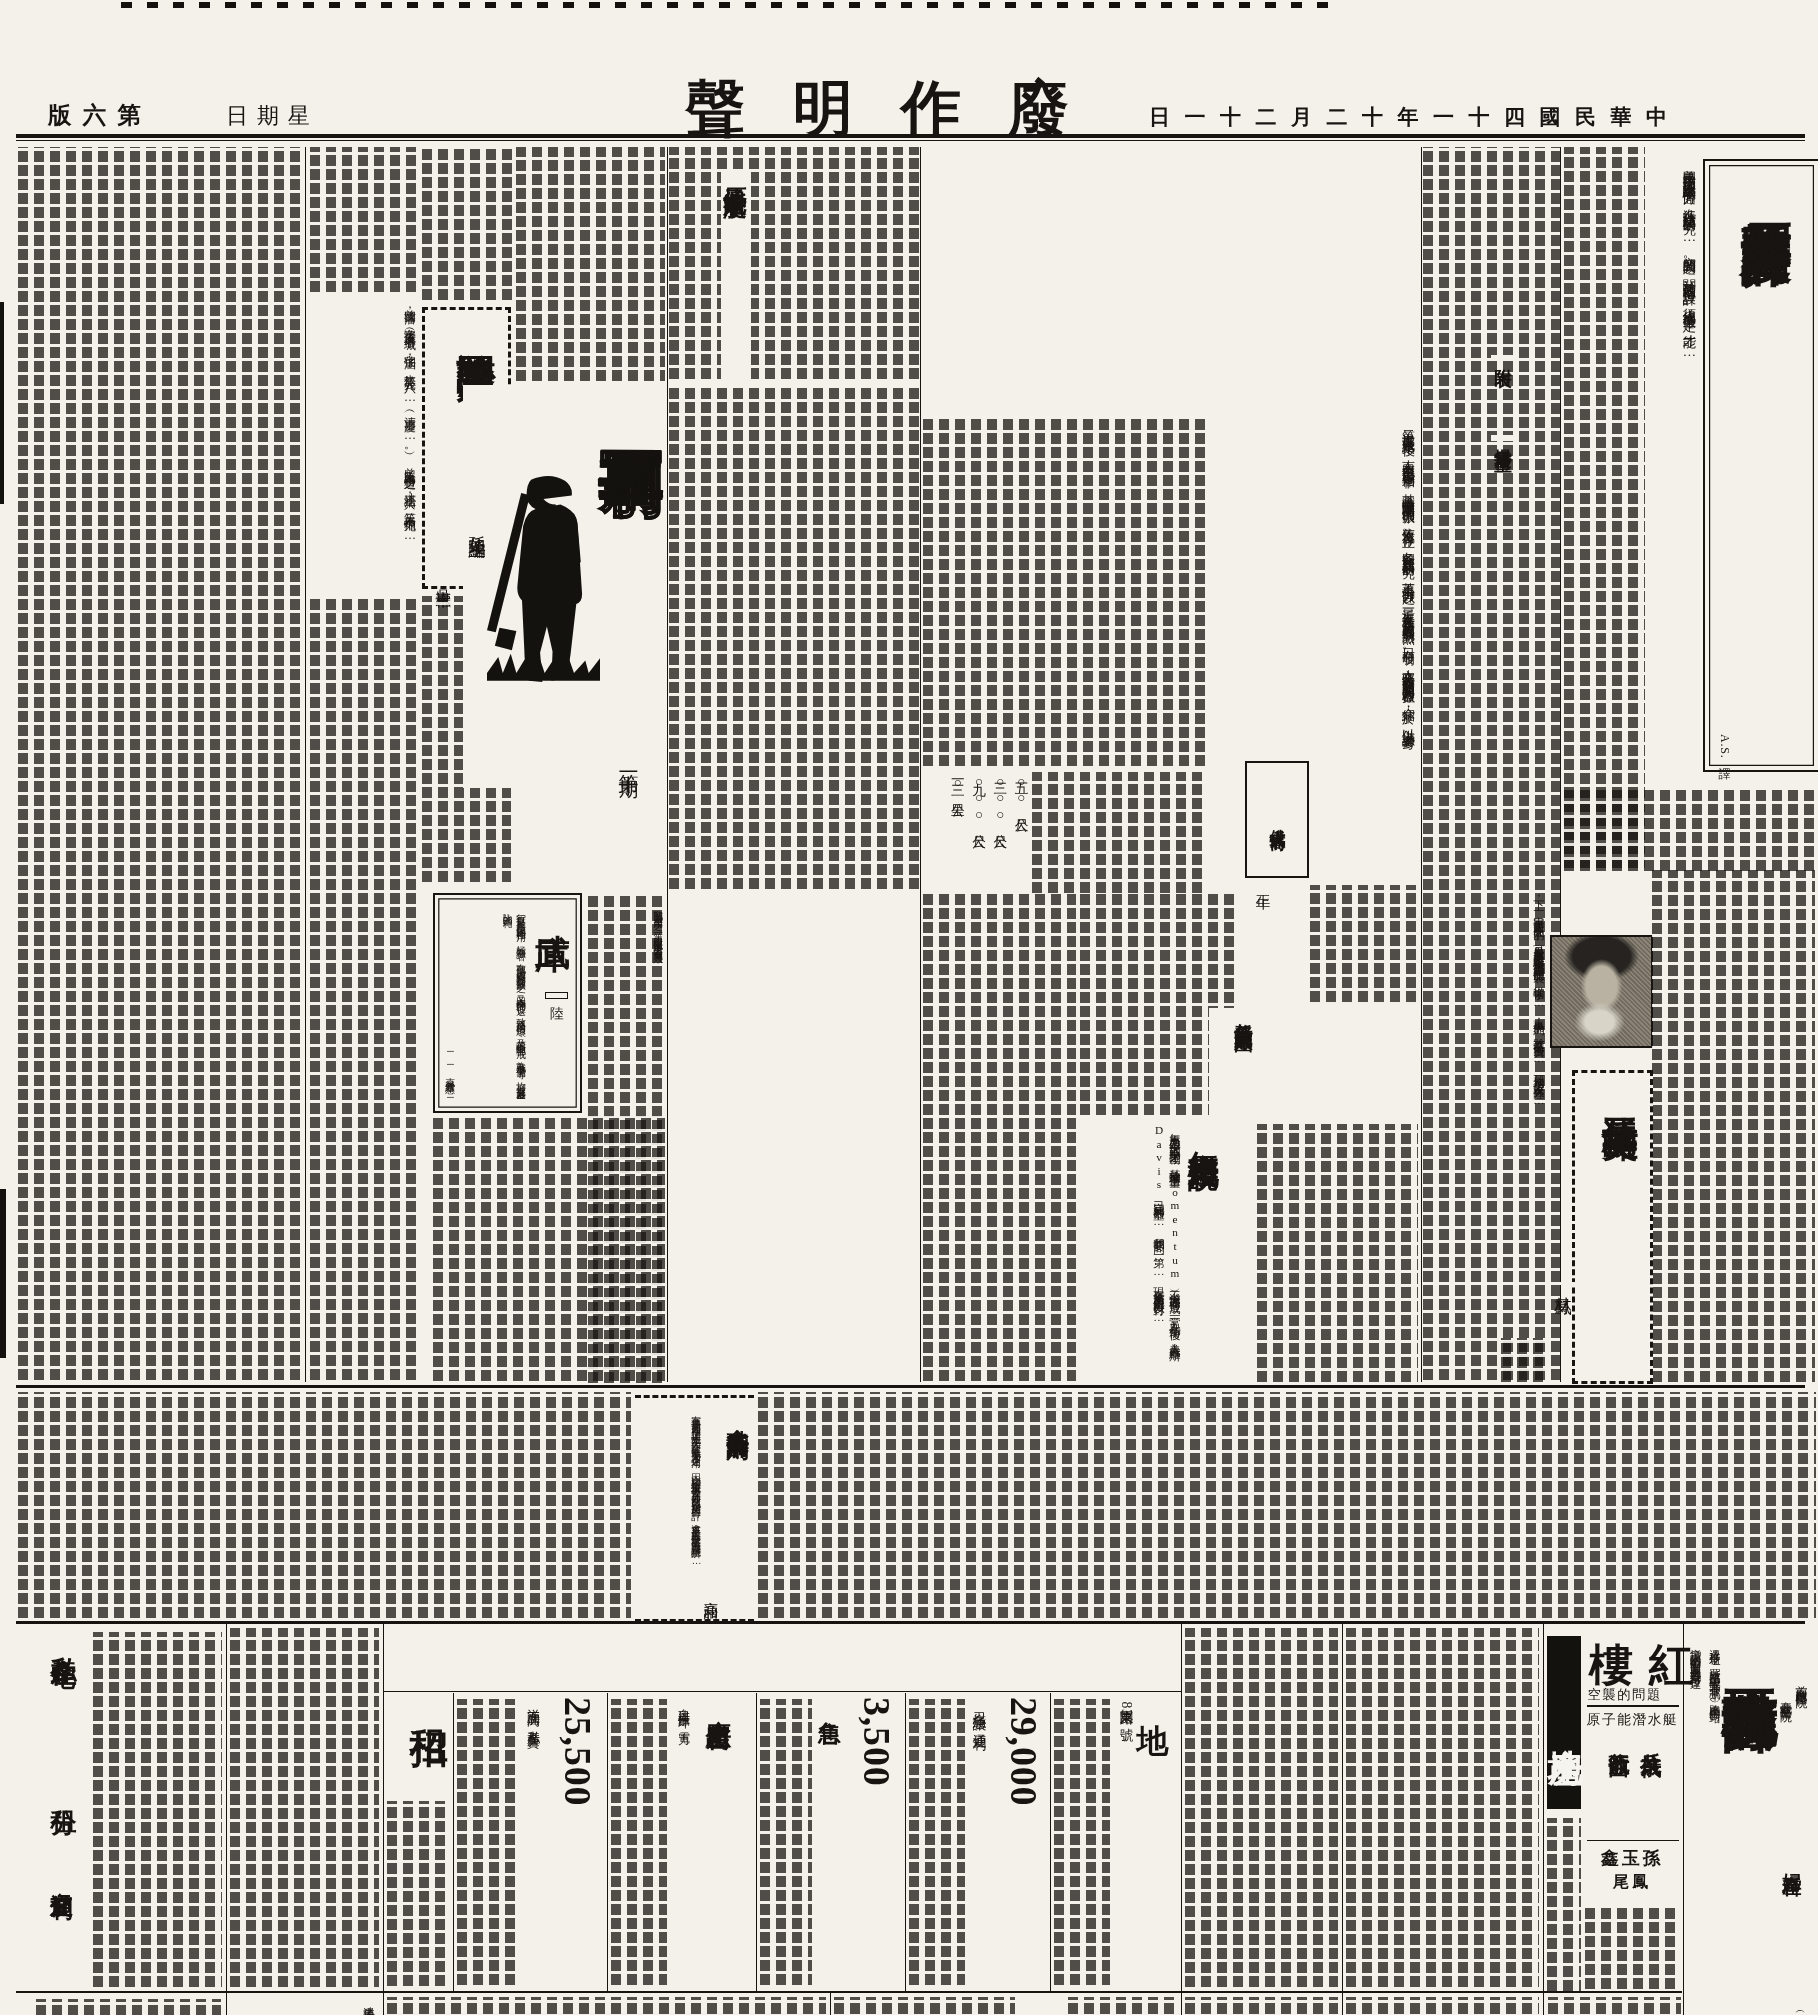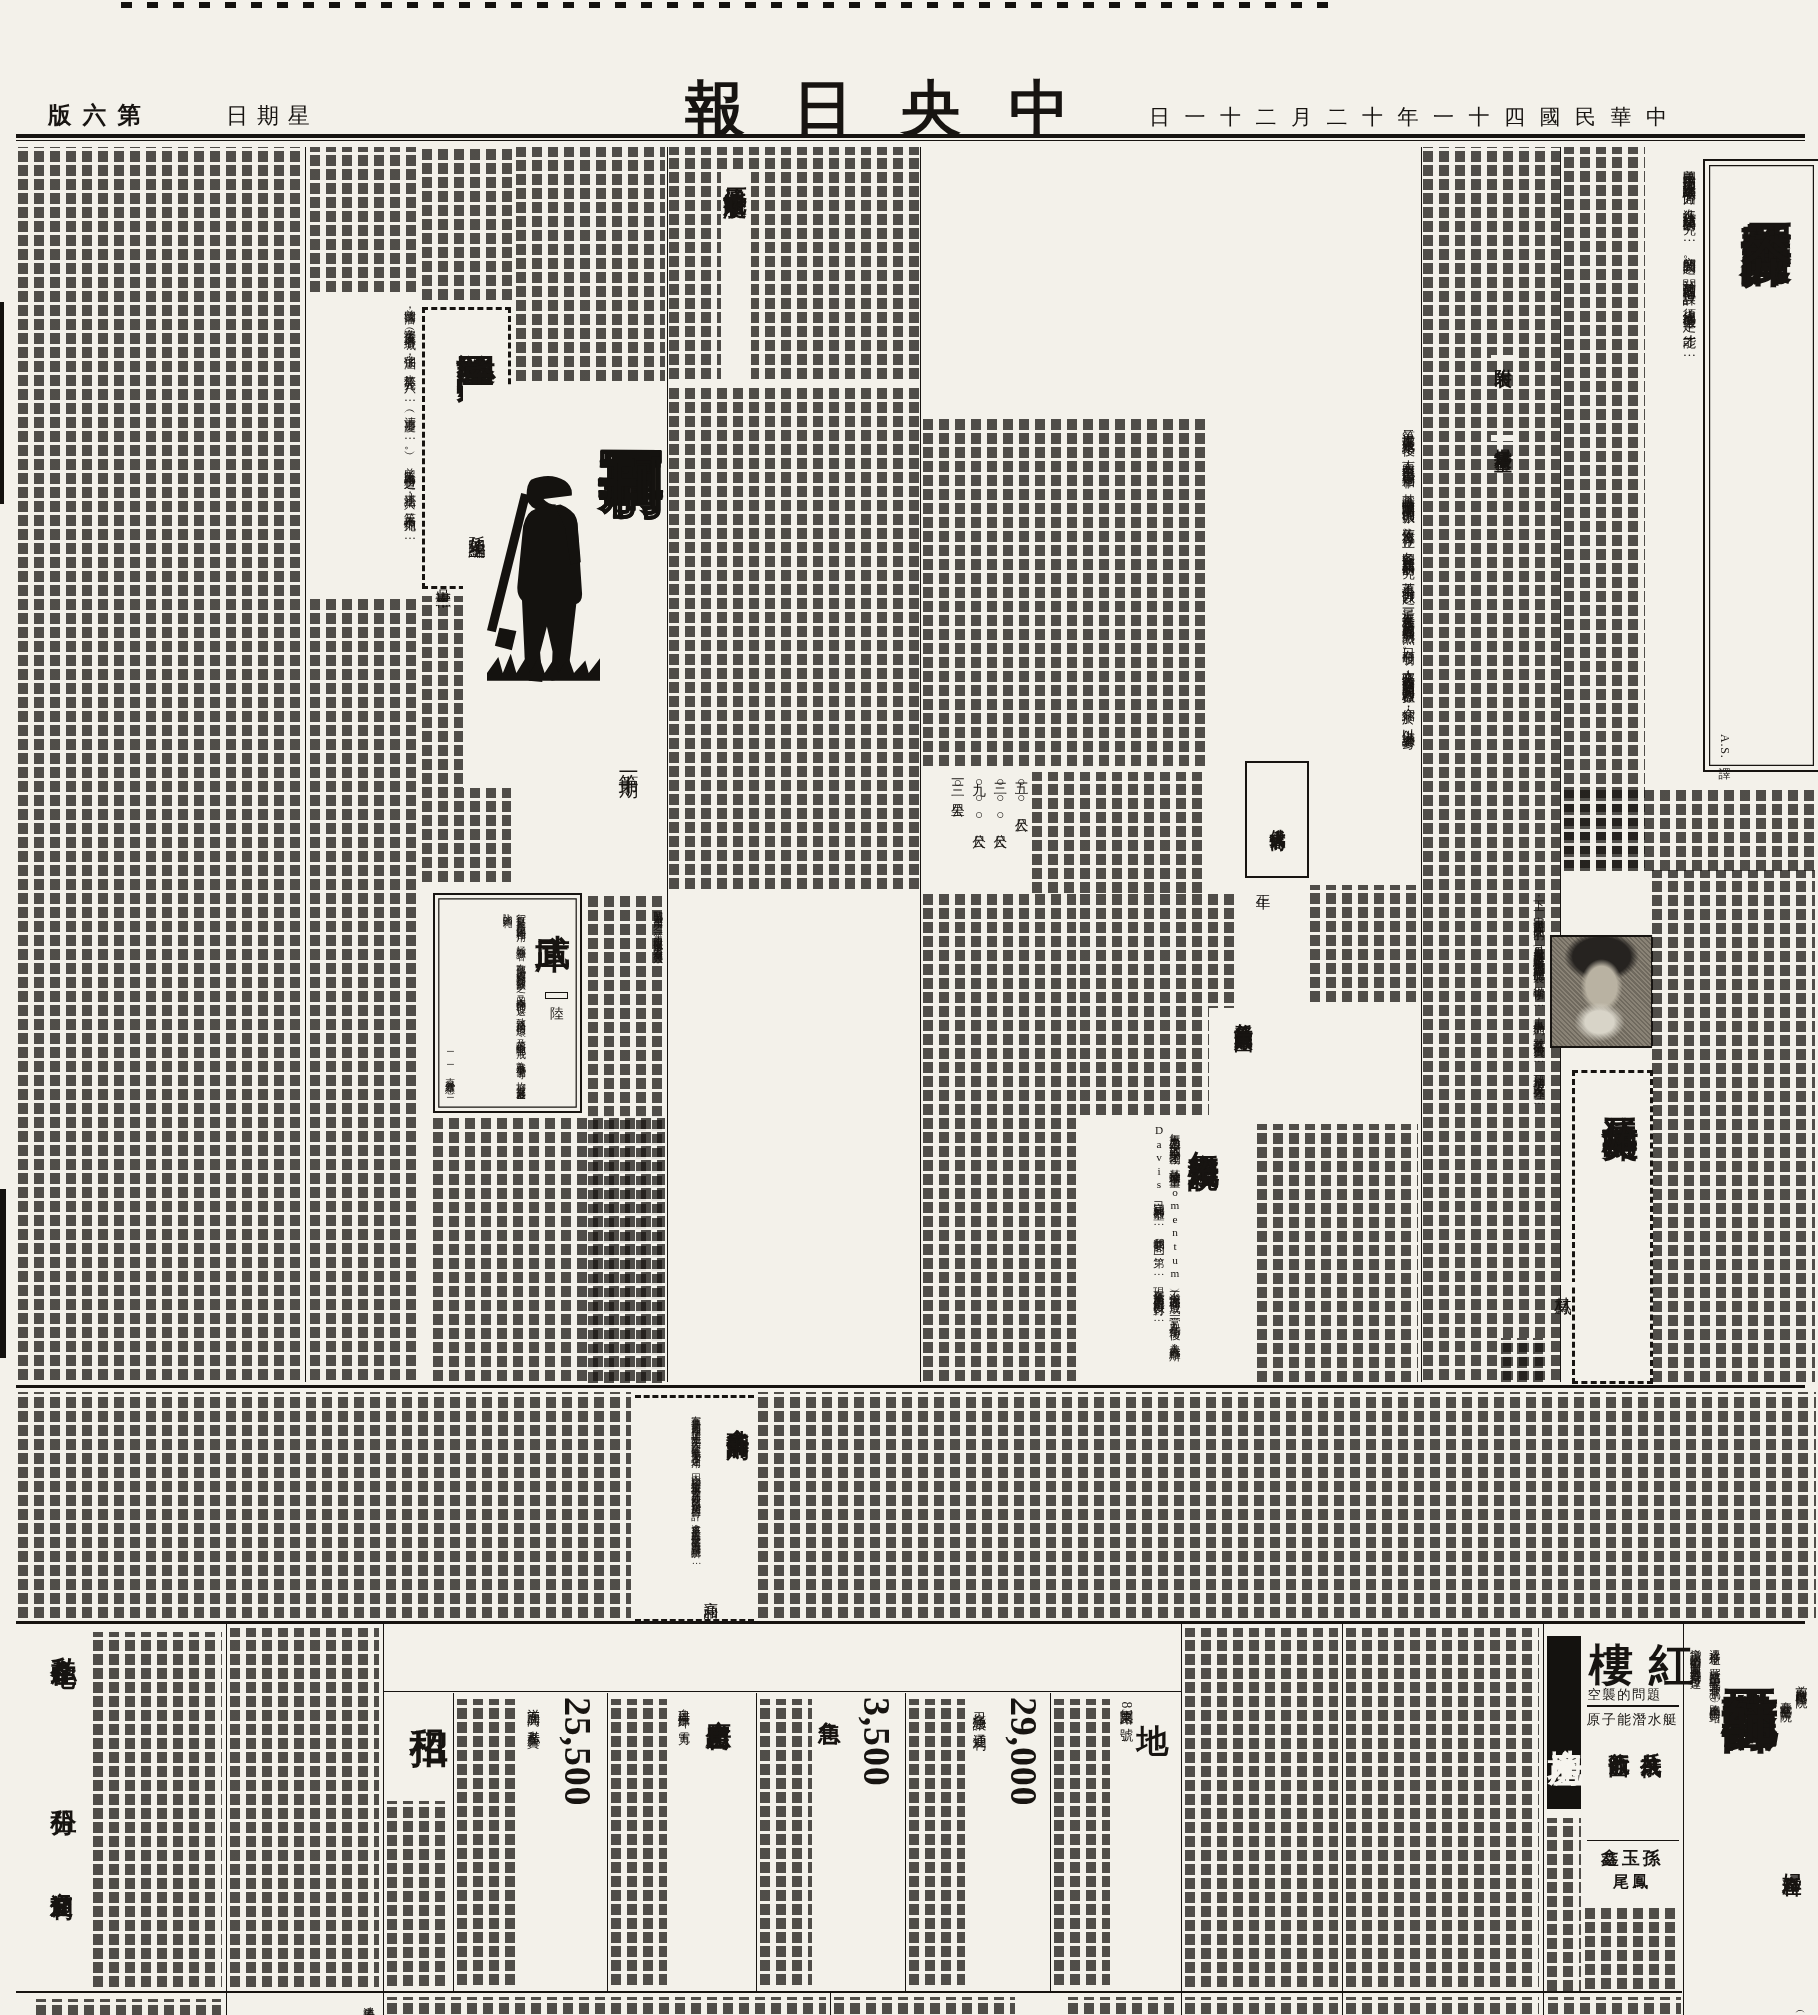--- a/index.html
+++ b/index.html
@@ -36,22 +36,22 @@
 
 <div id="page">
 
   <div class="abs" style="left:121px;top:1.6px;width:1209px;height:6.4px;
               background:repeating-linear-gradient(90deg,#14120f 0 11.3px,rgba(0,0,0,0) 11.3px 26px);"></div>
   <div class="abs" style="left:0;top:302px;width:4px;height:202px;background:#14120f;"></div>
   <div class="abs" style="left:0;top:1189px;width:5.6px;height:169px;background:#14120f;"></div>
 
   <div class="abs b" style="left:48px;top:99px;width:121px;font-size:23.4px;letter-spacing:11.3px;">版六第</div>
   <div class="abs" style="left:226px;top:101px;width:113px;font-size:22px;letter-spacing:8.9px;">日期星</div>
-  <div class="abs b" style="left:685px;top:69px;width:504px;font-size:60px;letter-spacing:48px;white-space:nowrap;">報日央中</div>
-  <div class="abs" style="left:1149px;top:103px;width:605px;font-size:21px;letter-spacing:14.5px;white-space:nowrap;">日一十二月二十年一十四國民華中</div>
+  <div class="abs b" style="left:685px;top:69px;width:504px;font-size:60px;letter-spacing:48px;white-space:nowrap;">聲明作廢</div>
+  <div class="abs" style="left:1149px;top:103px;width:605px;font-size:21px;letter-spacing:14.5px;white-space:nowrap;font-weight:bold;">日一十二月二十年一十四國民華中</div>
   <div class="abs rule" style="left:16px;top:134px;width:1789px;height:3.6px;"></div>
   <div class="abs rule" style="left:16px;top:140px;width:1789px;height:1.2px;"></div>
 
   <div class="abs rule" style="left:305px;top:147px;width:0.8px;height:1235px;"></div>
   <div class="abs rule" style="left:667px;top:147px;width:0.8px;height:1235px;"></div>
   <div class="abs rule" style="left:920px;top:147px;width:0.8px;height:1235px;"></div>
   <div class="abs rule" style="left:1421px;top:147px;width:0.8px;height:1235px;"></div>
   <div class="abs rule" style="left:1560px;top:147px;width:0.8px;height:1235px;"></div>
 
   <div class="abs tx" style="left:18px;top:147px;width:284px;height:1233px;"></div>

